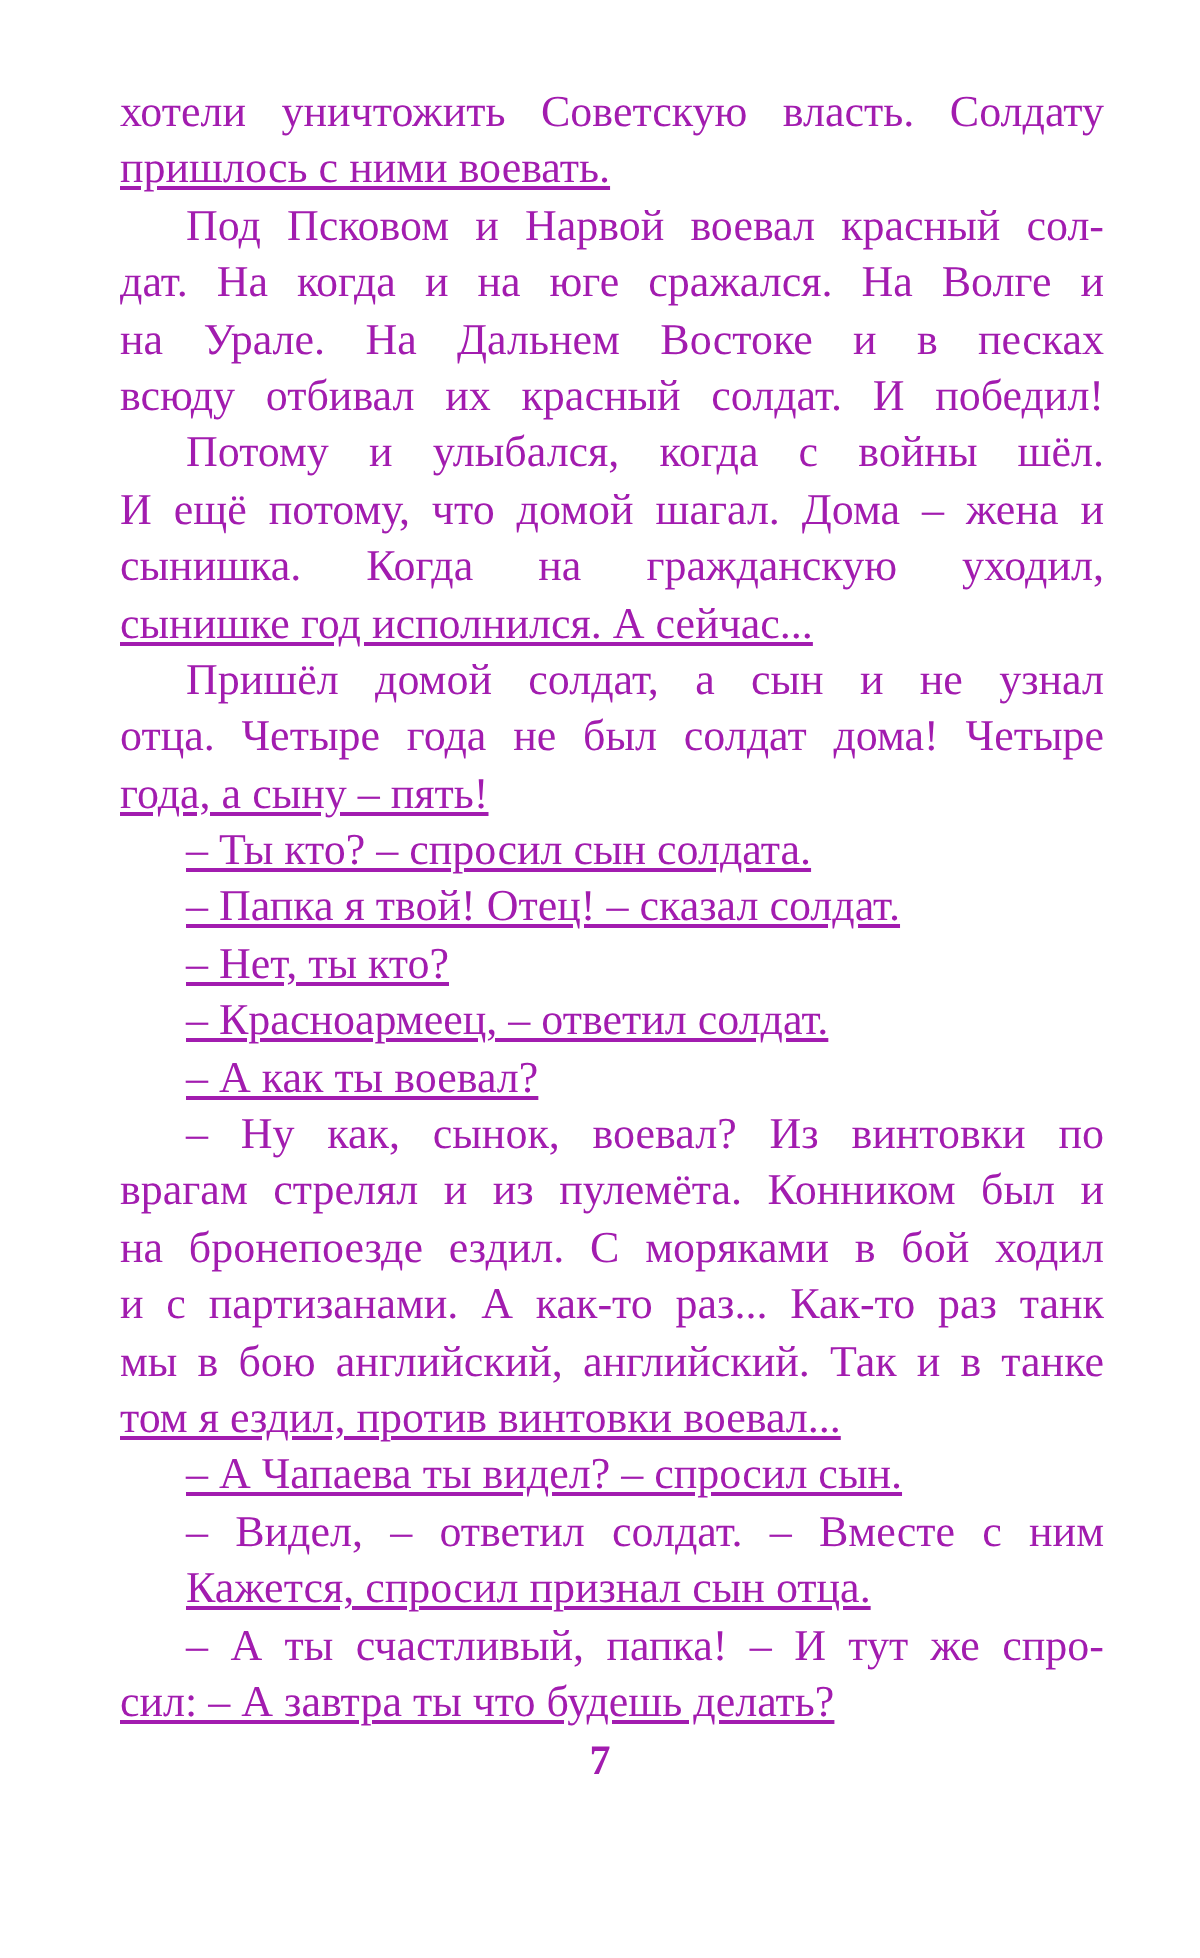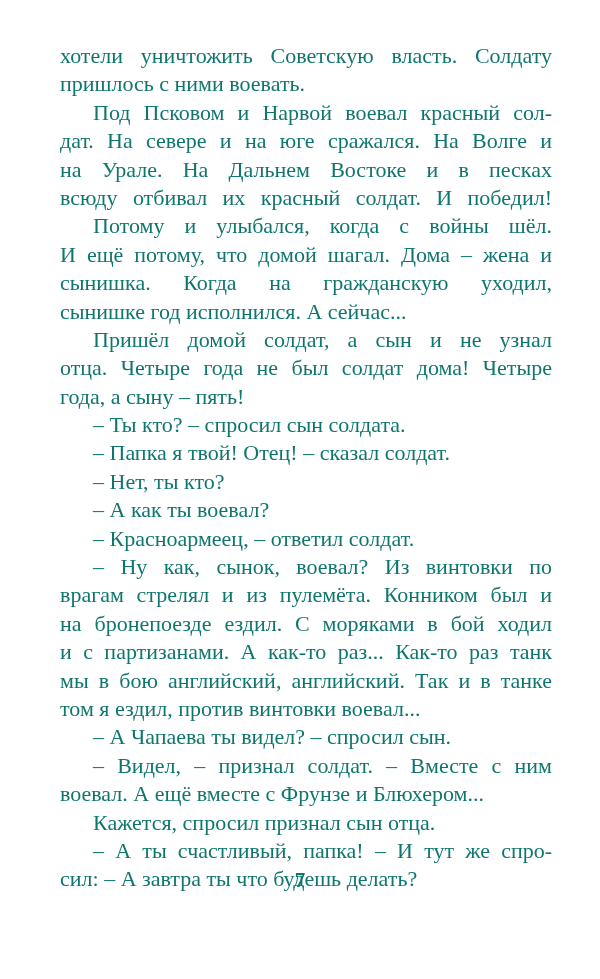--- a/index.html
+++ b/index.html
@@ -1,67 +1,66 @@
 <!DOCTYPE html>
 <html><head>
 <meta charset="utf-8">
 <style>
   html, body { margin: 0; padding: 0; background: #ffffff; }
   body { width: 600px; height: 979px; position: relative; overflow: hidden; }
   .page {
     position: absolute; left: 0; top: 0; width: 600px; height: 979px;
-    background: #ffffff; color: #0f766e;
+    background: #ffffff; color: #a21caf;
     font-family: "Liberation Serif", "DejaVu Serif", serif;
   }
   .text-block {
     position: absolute; left: 60px; top: 42px; width: 492px;
   }
   .line {
     display: block; height: 28.4px; line-height: 28.4px;
     font-size: 22px; white-space: nowrap;
     text-align: justify; text-align-last: justify;
   }
   .line.indent { padding-left: 33px; }
-  .line.last { text-align-last: left; }
+  .line.last { text-align-last: left; text-decoration: underline; }
   .page-number {
     position: absolute; left: 0; width: 600px; top: 868px;
     text-align: center; font-size: 21px; font-weight: bold;
     font-family: "Liberation Serif", "DejaVu Serif", serif;
   }
 </style>
 </head>
 <body>
 
 <div class="page">
   <div class="text-block">
     <span class="line">хотели уничтожить Советскую власть. Солдату</span>
     <span class="line last">пришлось с ними воевать.</span>
     <span class="line indent">Под Псковом и Нарвой воевал красный сол-</span>
-    <span class="line">дат. На севере и на юге сражался. На Волге и</span>
+    <span class="line">дат. На когда и на юге сражался. На Волге и</span>
     <span class="line">на Урале. На Дальнем Востоке и в песках</span>
     <span class="line">всюду отбивал их красный солдат. И победил!</span>
     <span class="line indent">Потому и улыбался, когда с войны шёл.</span>
     <span class="line">И ещё потому, что домой шагал. Дома – жена и</span>
     <span class="line">сынишка. Когда на гражданскую уходил,</span>
     <span class="line last">сынишке год исполнился. А сейчас...</span>
     <span class="line indent">Пришёл домой солдат, а сын и не узнал</span>
     <span class="line">отца. Четыре года не был солдат дома! Четыре</span>
     <span class="line last">года, а сыну – пять!</span>
     <span class="line indent last">– Ты кто? – спросил сын солдата.</span>
     <span class="line indent last">– Папка я твой! Отец! – сказал солдат.</span>
     <span class="line indent last">– Нет, ты кто?</span>
+    <span class="line indent last">– Красноармеец, – ответил солдат.</span>
     <span class="line indent last">– А как ты воевал?</span>
-    <span class="line indent last">– Красноармеец, – ответил солдат.</span>
     <span class="line indent">– Ну как, сынок, воевал? Из винтовки по</span>
     <span class="line">врагам стрелял и из пулемёта. Конником был и</span>
     <span class="line">на бронепоезде ездил. С моряками в бой ходил</span>
     <span class="line">и с партизанами. А как-то раз... Как-то раз танк</span>
     <span class="line">мы в бою английский, английский. Так и в танке</span>
     <span class="line last">том я ездил, против винтовки воевал...</span>
     <span class="line indent last">– А Чапаева ты видел? – спросил сын.</span>
-    <span class="line indent">– Видел, – признал солдат. – Вместе с ним</span>
-    <span class="line last">воевал. А ещё вместе с Фрунзе и Блюхером...</span>
+    <span class="line indent">– Видел, – ответил солдат. – Вместе с ним</span>
     <span class="line indent last">Кажется, спросил признал сын отца.</span>
     <span class="line indent">– А ты счастливый, папка! – И тут же спро-</span>
     <span class="line last">сил: – А завтра ты что будешь делать?</span>
   </div>
   <div class="page-number">7</div>
 </div>
 
 </body></html>

